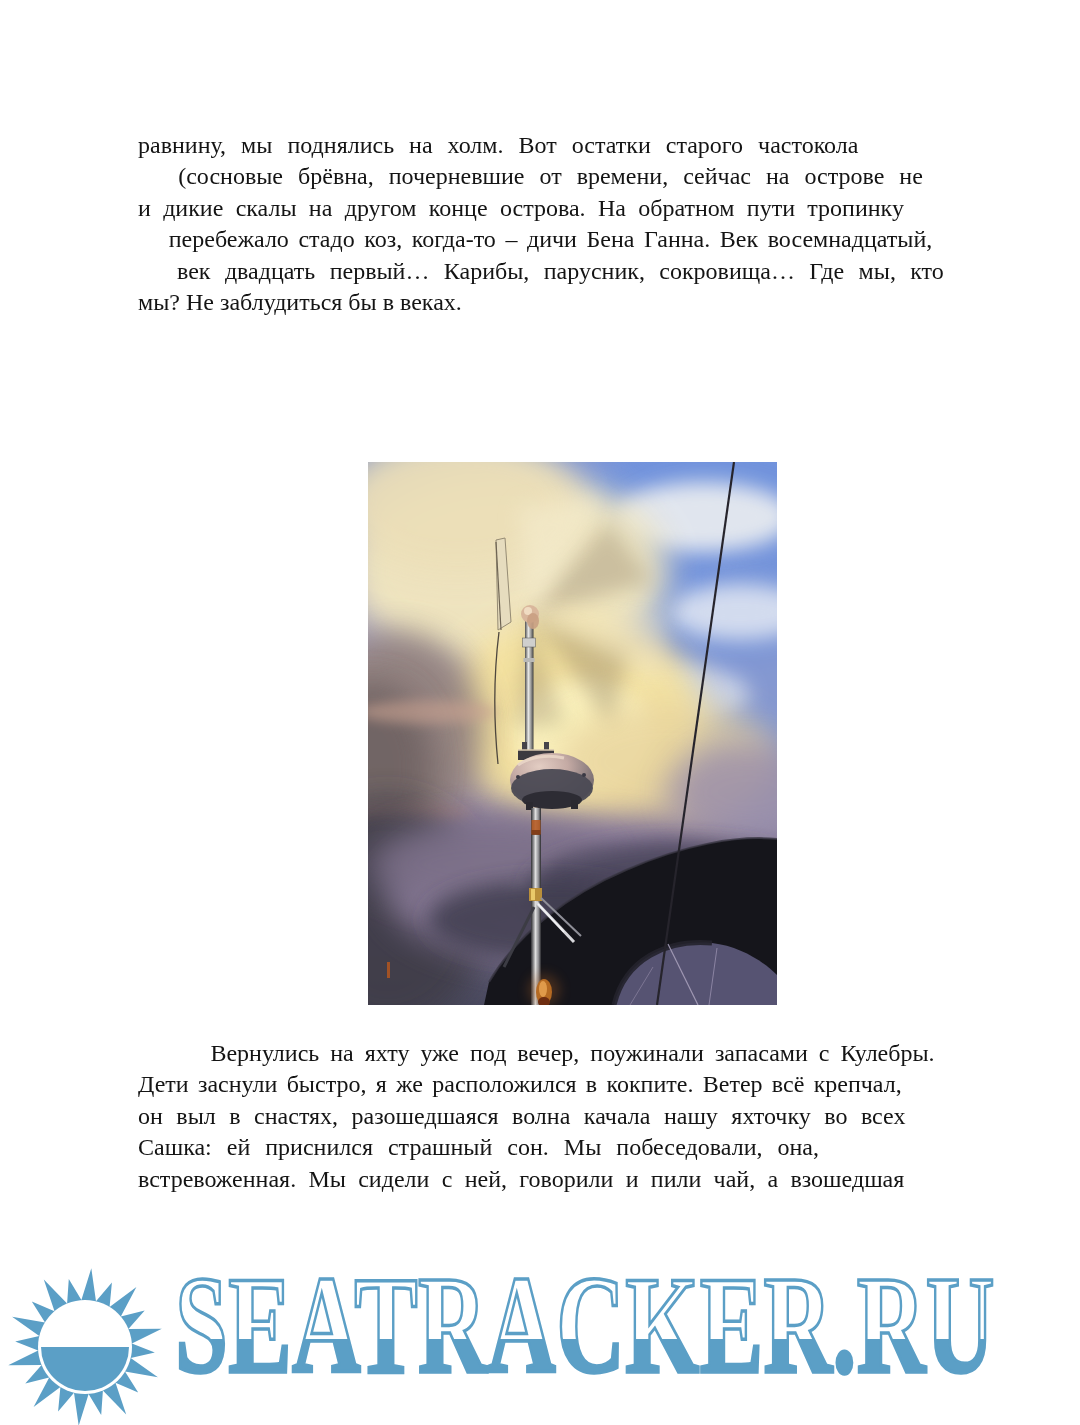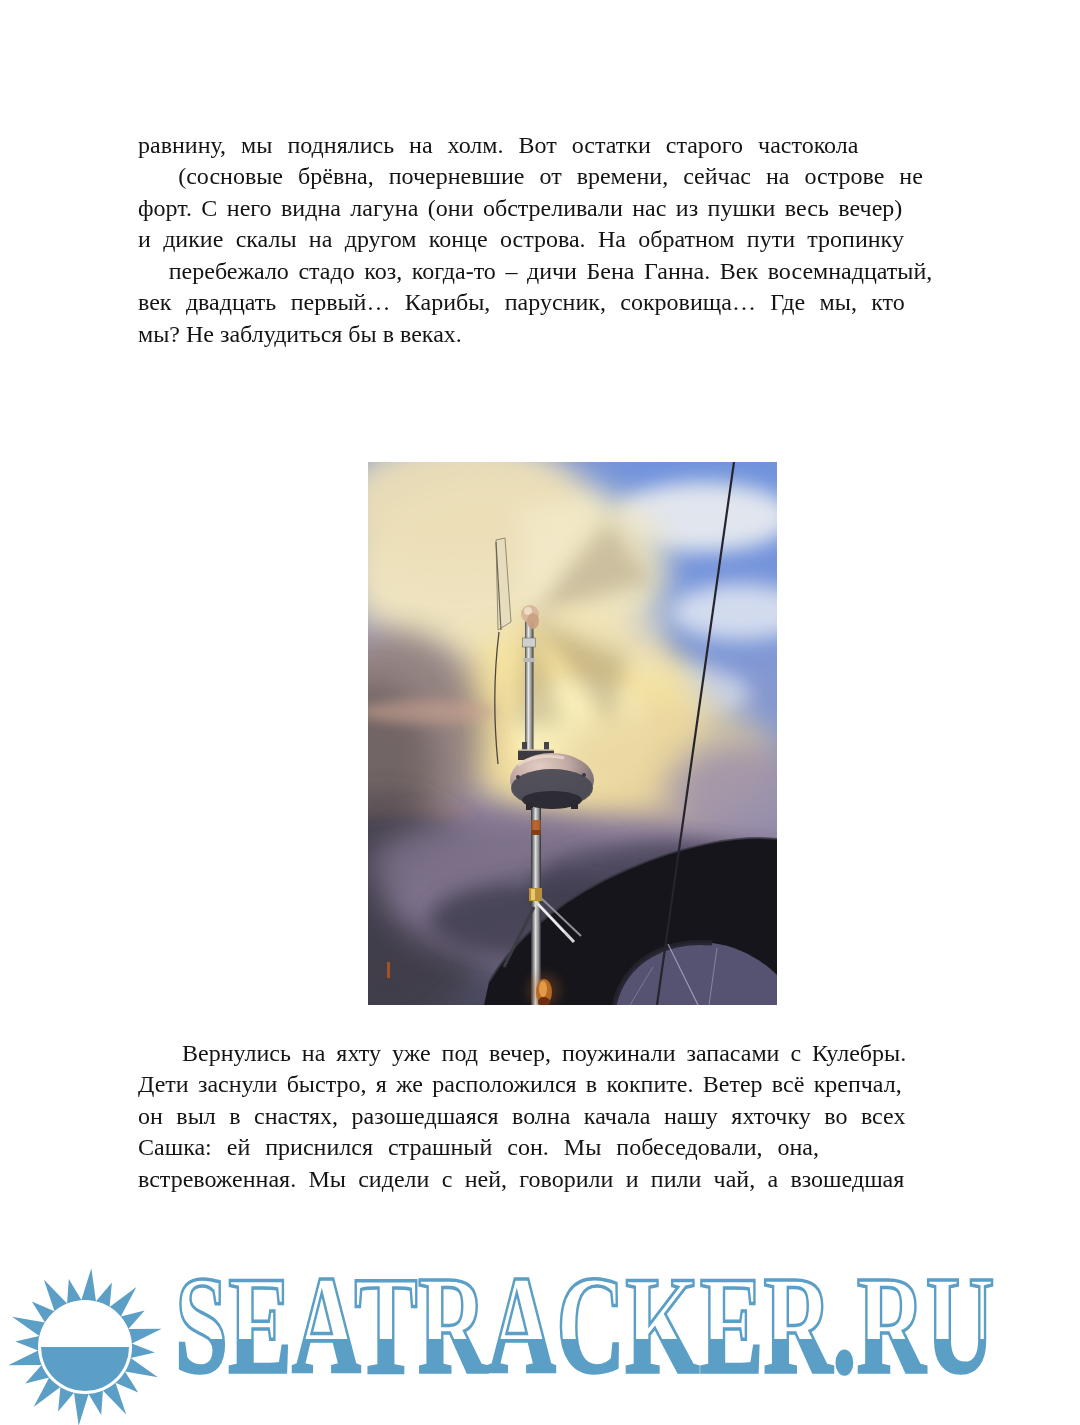--- a/index.html
+++ b/index.html
@@ -34,24 +34,23 @@
     clip-path:inset(60% 0 0 0);}
 </style>
 </head>
 <body>
 
 <div class="page">
 
   <div class="body-text" id="para1">
       <div class="line" style="word-spacing: 9px;"><span>равнину, мы поднялись на холм. Вот остатки старого частокола</span></div>
       <div class="line" style="word-spacing: 9px; text-align: center;"><span>(сосновые брёвна, почерневшие от времени, сейчас на острове не</span></div>
-      <div class="line" style="word-spacing: 3.45455px;"><span>форт. С него видна лагуна (они обстреливали нас из пушки весь вечер)</span></div>
       <div class="line" style="word-spacing: 6.3px;"><span>и дикие скалы на другом конце острова. На обратном пути тропинку</span></div>
       <div class="line" style="word-spacing: 3.55556px; text-align: center;"><span>перебежало стадо коз, когда-то – дичи Бена Ганна. Век восемнадцатый,</span></div>
-      <div class="line" style="word-spacing: 8.375px;"><span>век двадцать первый… Карибы, парусник, сокровища… Где мы, кто</span></div>
+      <div class="line" style="word-spacing: 8.375px; margin-left: 39px;"><span>век двадцать первый… Карибы, парусник, сокровища… Где мы, кто</span></div>
       <div class="line"><span>мы? Не заблудиться бы в веках.</span></div>
     </div>
 
   <div class="photo">
     <svg width="409" height="543" viewBox="0 0 409 543">
       <defs>
         <linearGradient id="gsky" x1="0" y1="0" x2="0" y2="1">
           <stop offset="0%" stop-color="#8095d2"></stop>
           <stop offset="42%" stop-color="#ab9fb4"></stop>
           <stop offset="68%" stop-color="#8c7f9b"></stop>
@@ -176,21 +175,21 @@
       <ellipse cx="175" cy="527" rx="4" ry="8" fill="#e09a4a"></ellipse>
       <ellipse cx="176" cy="540" rx="6" ry="5" fill="#6e2d10"></ellipse>
       <rect x="19" y="500" width="3" height="16" fill="#b4561e" opacity=".85"></rect>
 
       <line x1="366" y1="0" x2="289" y2="543" stroke="#26242c" stroke-width="2.2"></line>
     </svg>
     <div class="halftone"></div>
   </div>
 
   <div class="body-text" id="para2">
-      <div class="line indent" style="word-spacing: 5px;"><span>Вернулись на яхту уже под вечер, поужинали запасами с Кулебры.</span></div>
+      <div class="line indent" style="word-spacing: 5px; text-align: center;"><span>Вернулись на яхту уже под вечер, поужинали запасами с Кулебры.</span></div>
       <div class="line" style="word-spacing: 3.3px;"><span>Дети заснули быстро, я же расположился в кокпите. Ветер всё крепчал,</span></div>
       <div class="line" style="word-spacing: 7.5px;"><span>он выл в снастях, разошедшаяся волна качала нашу яхточку во всех</span></div>
       <div class="line" style="word-spacing: 9px;"><span>Сашка: ей приснился страшный сон. Мы побеседовали, она,</span></div>
       <div class="line" style="word-spacing: 6.3px;"><span>встревоженная. Мы сидели с ней, говорили и пили чай, а взошедшая</span></div>
     </div>
 
   <div class="watermark">
     <svg class="sun" width="174" height="174" viewBox="0 0 174 174">
       <polygon id="sun-star" points="93.3,4.3 98.0,37.3 113.9,18.4 111.6,43.0 138.4,23.0 122.8,52.5 146.7,46.5 130.4,65.1 163.8,64.7 133.9,79.4 156.8,88.6 132.7,94.0 159.9,113.3 127.0,107.6 140.2,128.5 117.5,118.8 128.2,150.4 104.9,126.4 103.2,151.1 90.6,129.9 80.7,161.7 76.0,128.7 60.1,147.6 62.4,123.0 35.6,143.0 51.2,113.5 27.3,119.5 43.6,100.9 10.2,101.3 40.1,86.6 17.2,77.4 41.3,72.0 14.1,52.7 47.0,58.4 33.8,37.5 56.5,47.2 45.8,15.6 69.1,39.6 70.8,14.9 83.4,36.1" fill="#5b9fc6"></polygon>
       <circle cx="87" cy="83" r="47" fill="#ffffff"></circle>

